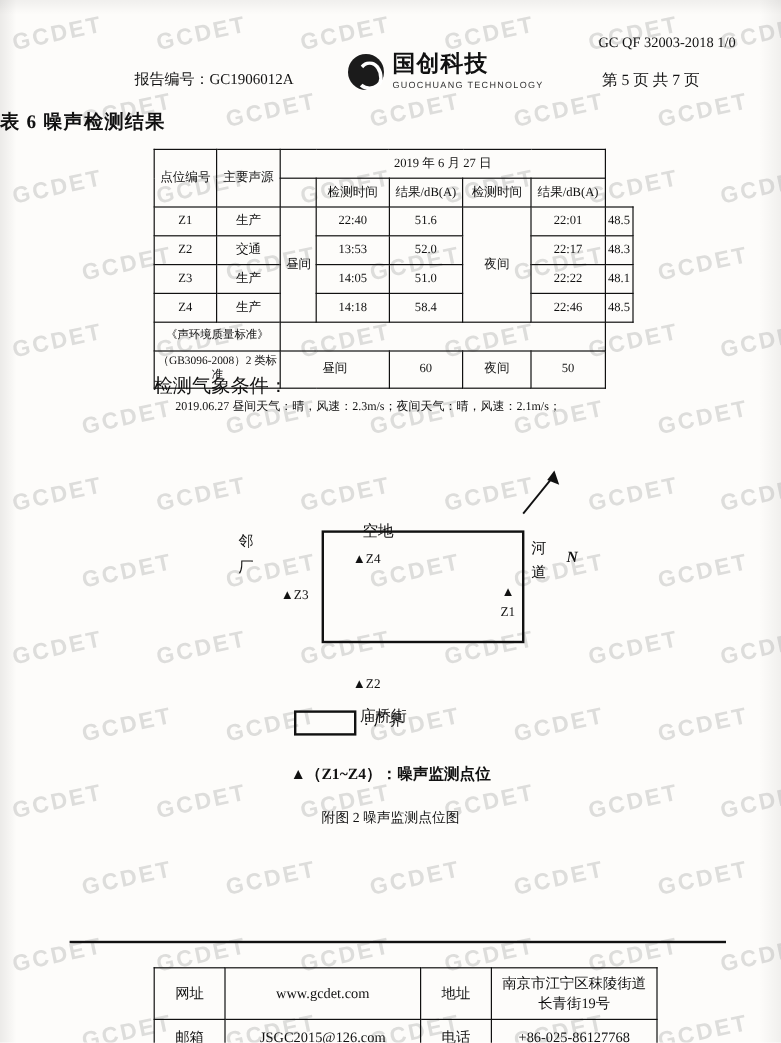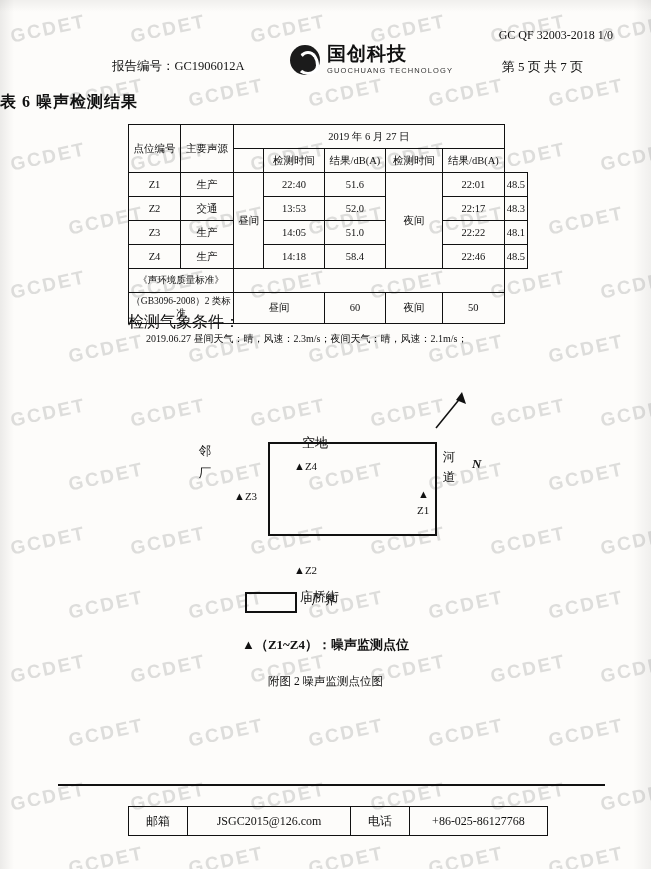--- a/index.html
+++ b/index.html
@@ -444,20 +444,26 @@
 
   <div class="legend-box"></div>
   <div class="legend-text">：厂界</div>
   <div class="legend2">▲（Z1~Z4）：噪声监测点位</div>
   <div class="fig-cap">附图 2 噪声监测点位图</div>
 
   <div class="rule"></div>
 
   <table class="footer">
     <tbody>
+        <tr>
+      <td class="f-key">网址</td>
+      <td class="f-val1">www.gcdet.com</td>
+      <td class="f-key">地址</td>
+      <td class="f-val2">南京市江宁区秣陵街道长青街19号</td>
+    </tr>
     <tr>
       <td class="f-key">邮箱</td>
       <td class="f-val1">JSGC2015@126.com</td>
       <td class="f-key">电话</td>
       <td class="f-val2">+86-025-86127768</td>
     </tr>
   </tbody>
     </table>
 
 </div>

